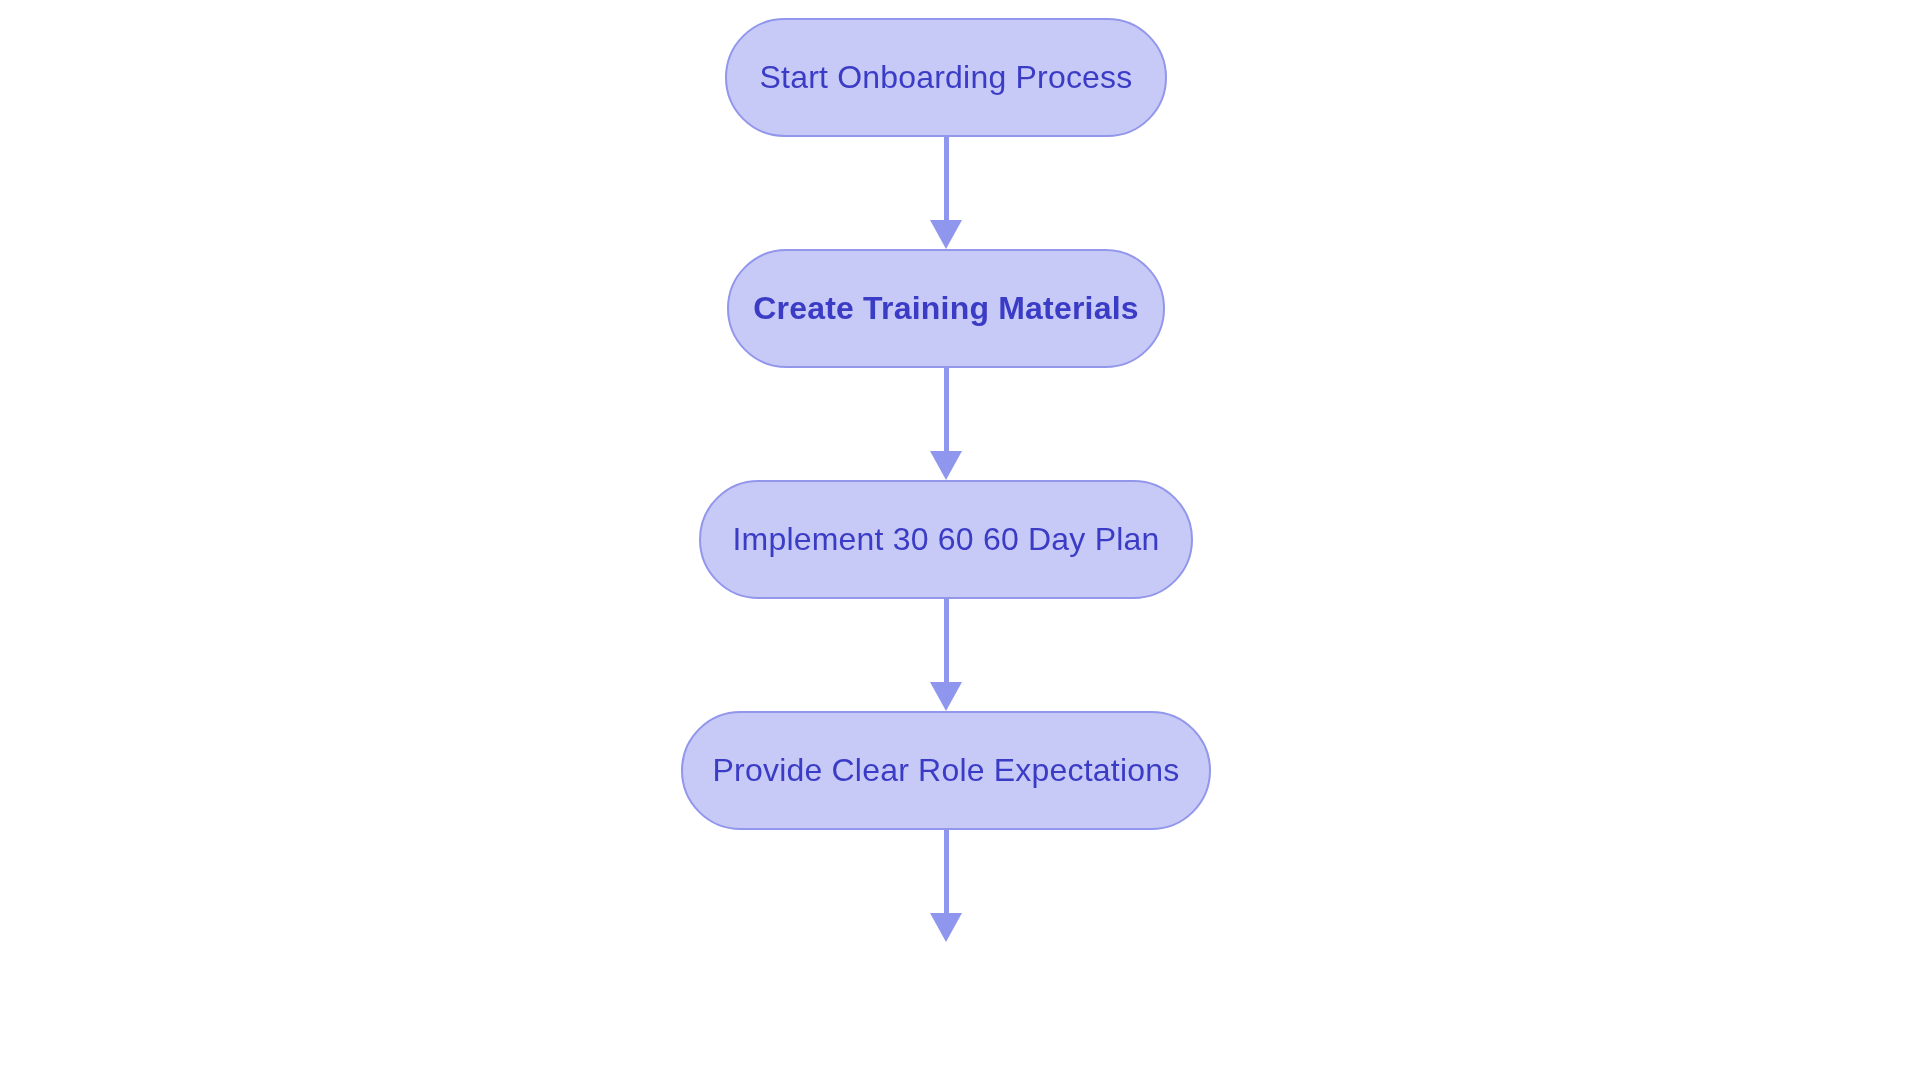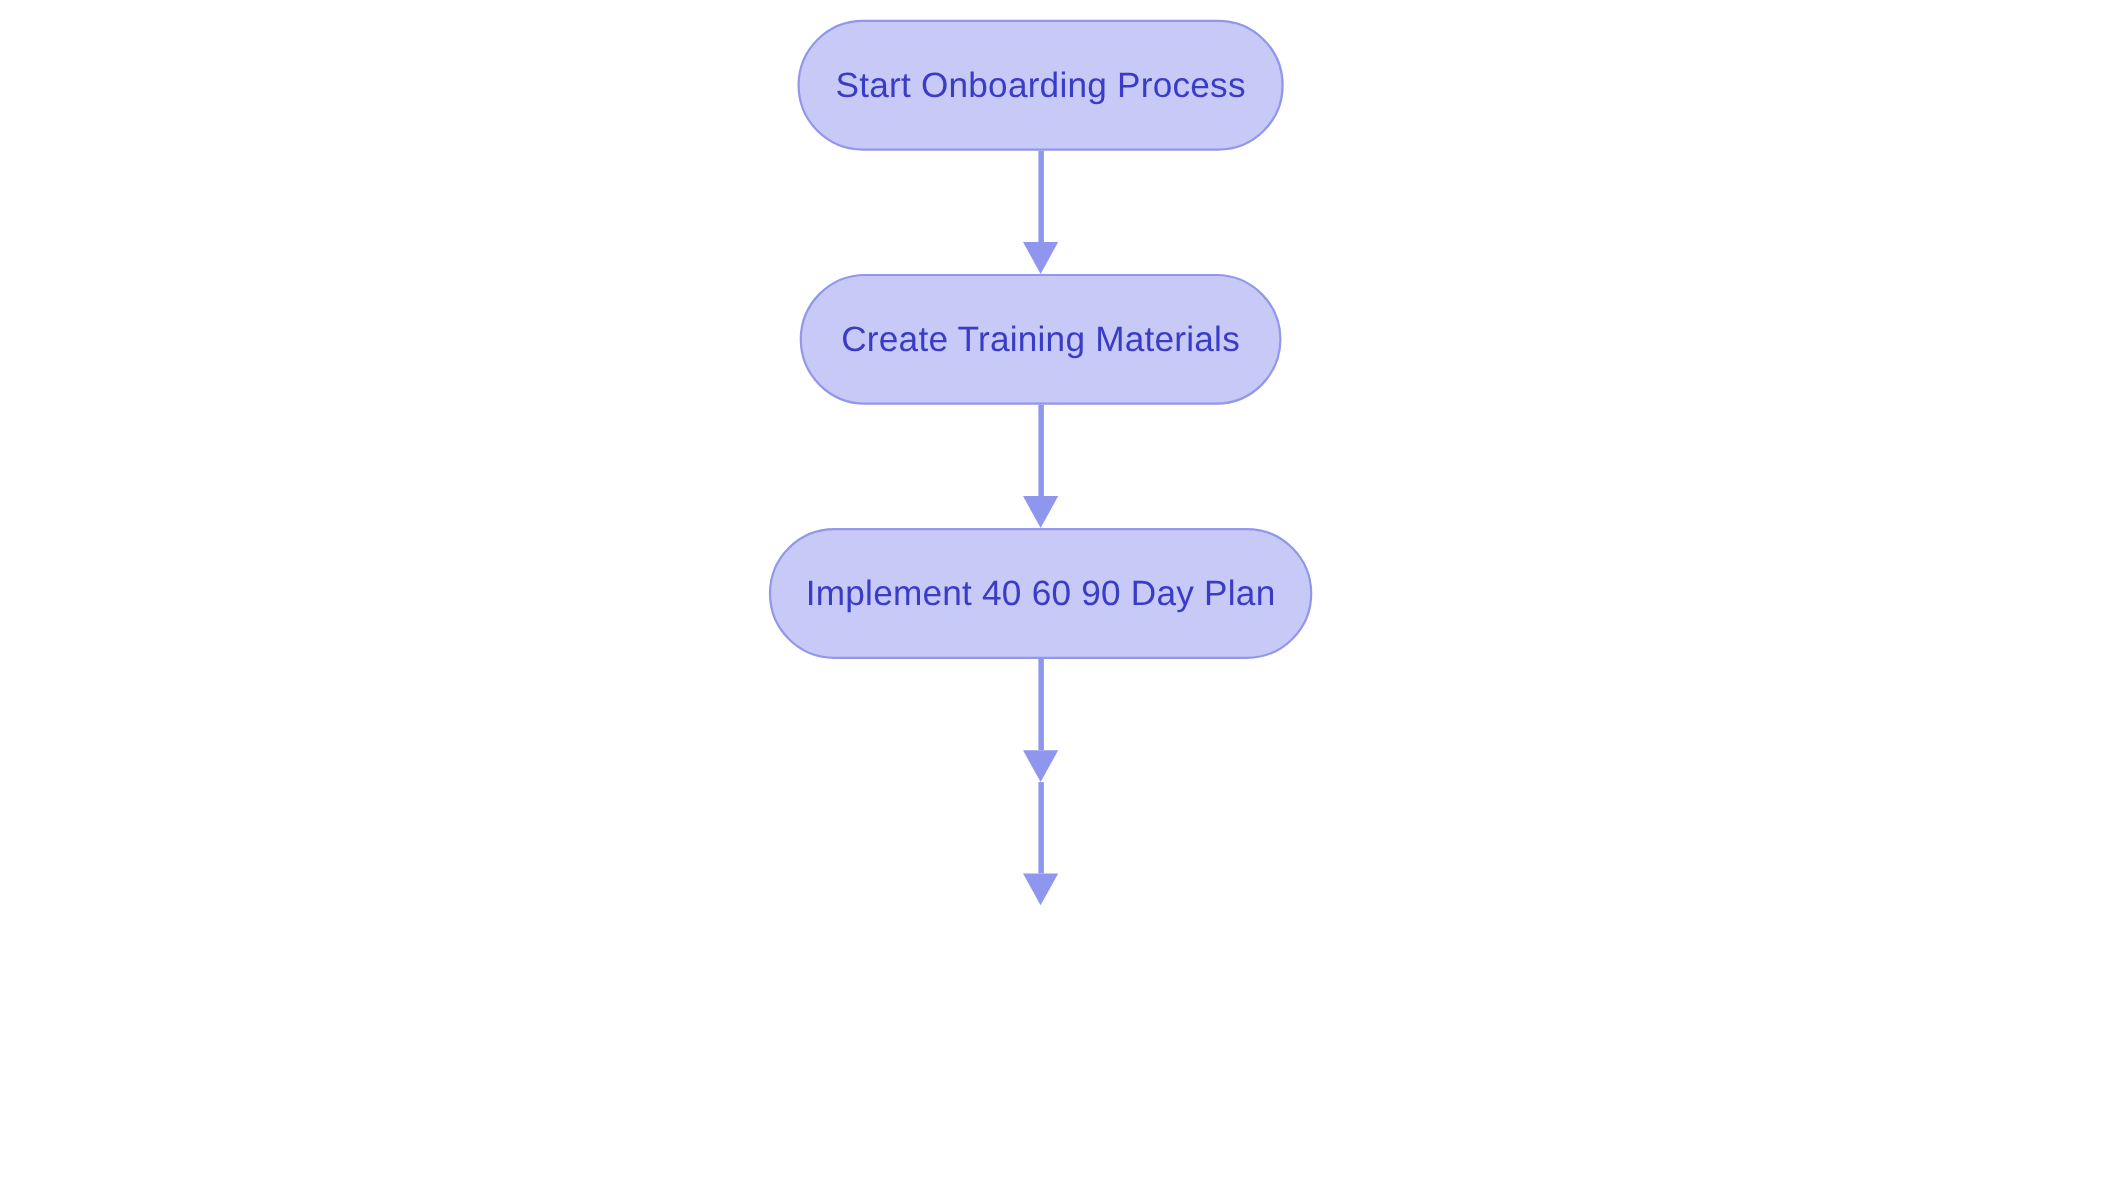--- a/index.html
+++ b/index.html
@@ -33,21 +33,21 @@
     display: flex;
     align-items: center;
     justify-content: center;
     color: #3b3cc6;
     font-size: 32px;
     letter-spacing: 0.2px;
     white-space: nowrap;
     text-align: center;
   }
   .node.n1 { width: 442px; }
-  .node.n2 { width: 438px; }
+  .node.n2 { width: 438px; font-weight: bold; }
   .node.n3 { width: 494px; }
   .node.n4 { width: 530px; }
   .node.n5 { width: 514px; }
   .connector {
     height: 112px;
     display: flex;
     flex-direction: column;
     align-items: center;
     justify-content: flex-start;
   }
@@ -82,28 +82,31 @@
     <div class="node n2">
       <span>Create Training Materials</span>
     </div>
 
     <div class="connector">
       <div class="line"></div>
       <div class="head"></div>
     </div>
 
     <div class="node n3">
-      <span>Implement 40 60 90 Day Plan</span>
+      <span>Implement 30 60 60 Day Plan</span>
     </div>
 
     <div class="connector">
       <div class="line"></div>
       <div class="head"></div>
     </div>
 
+    <div class="node n4">
+      <span>Provide Clear Role Expectations</span>
+    </div>
 
     <div class="connector">
       <div class="line"></div>
       <div class="head"></div>
     </div>
 
 
   </div>
 </div>
 

